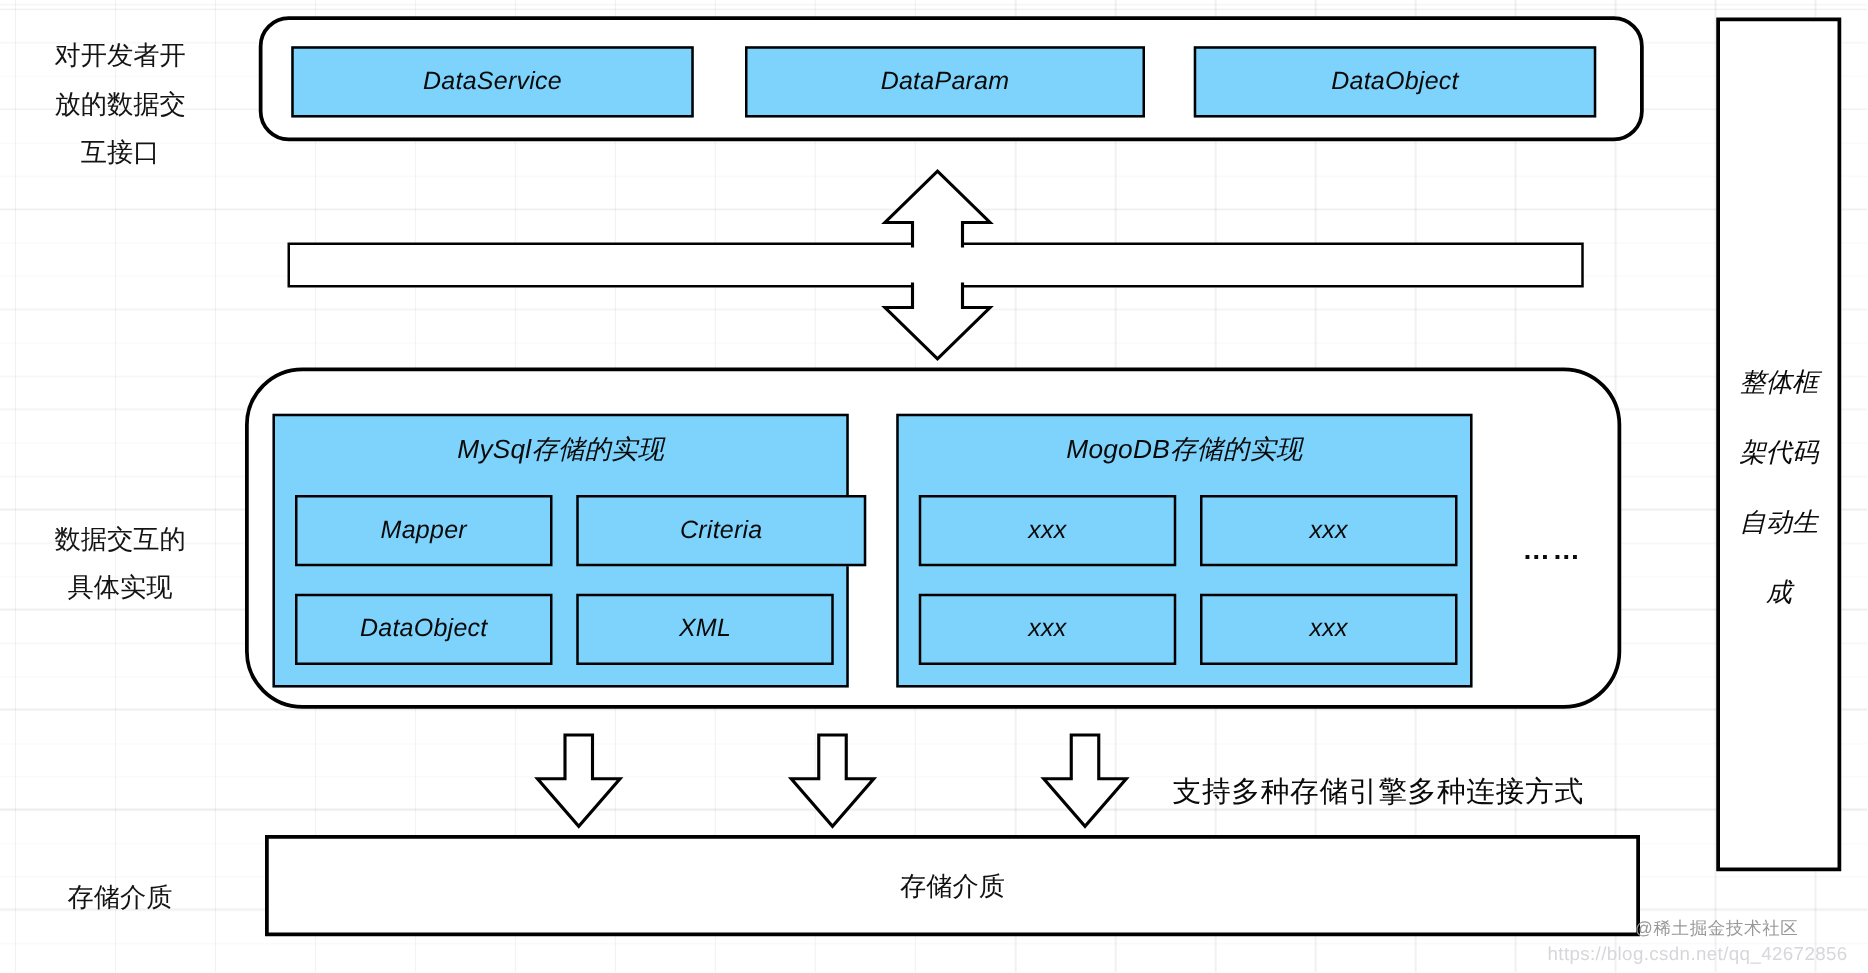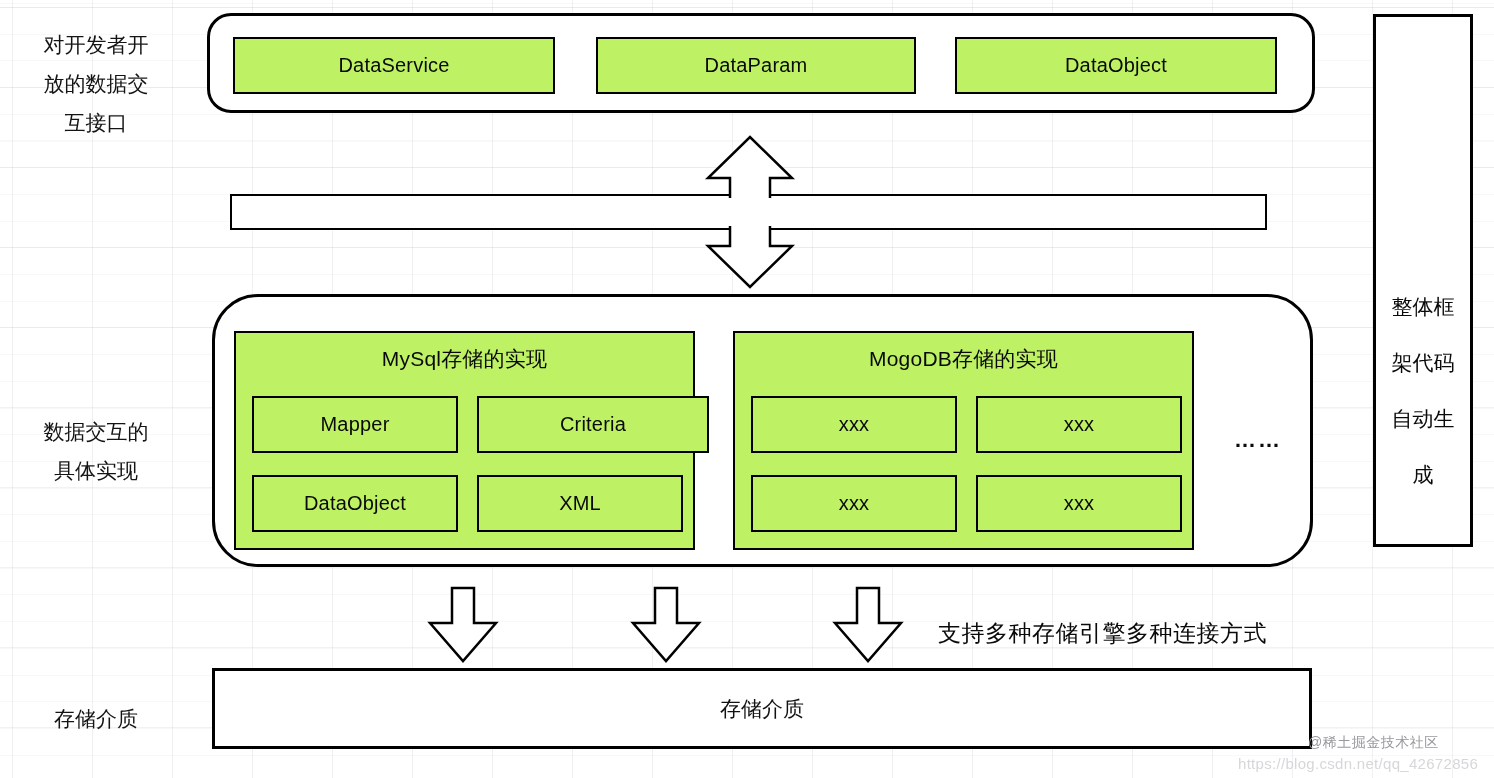--- a/index.html
+++ b/index.html
@@ -17,23 +17,23 @@
   .side-label{
     width:176px;text-align:center;font-size:21px;line-height:39px;
     white-space:pre-line;color:#141414;font-weight:500;
   }
   .container{
     position:absolute;background:#fff;border:3px solid #000;box-sizing:border-box;
   }
   .rounded-sm{border-radius:24px;}
   .rounded-lg{border-radius:46px;}
   .node{
-    position:absolute;background:#bef264;border:2.5px solid #000;box-sizing:border-box;
+    position:absolute;background:#7dd3fc;border:2.5px solid #000;box-sizing:border-box;
     display:flex;align-items:center;justify-content:center;
-    font-size:20px;color:#0a0a0a;letter-spacing:0.2px;
+    font-size:20px;color:#0a0a0a;letter-spacing:0.2px;font-style:italic;
   }
   .group-title{
     position:absolute;left:0;right:0;top:12px;text-align:center;
     font-size:21px;color:#0a0a0a;
   }
   .bar{
     position:absolute;left:230px;top:194px;width:1037px;height:36px;
     background:#fff;border:2.5px solid #000;box-sizing:border-box;z-index:1;
   }
   .arrow-layer{
@@ -66,21 +66,21 @@
   <div class="abs side-label" style="left:8px;top:699px;">存储介质</div>
 
   <div class="container rounded-sm" style="left:207px;top:13px;width:1108px;height:100px;">
     <div class="node" style="left:23px;top:21px;width:322px;height:57px;">DataService</div>
     <div class="node" style="left:386px;top:21px;width:320px;height:57px;">DataParam</div>
     <div class="node" style="left:745px;top:21px;width:322px;height:57px;">DataObject</div>
   </div>
 
   <div class="bar"></div>
 
-  <div class="container rounded-lg" style="left:212px;top:294px;width:1101px;height:273px;padding-left:28px;">
+  <div class="container rounded-lg" style="left:196px;top:294px;width:1101px;height:273px;padding-left:28px;">
 
     <div class="node" style="left:19px;top:34px;width:461px;height:219px;display:block;">
       <div class="group-title">MySql存储的实现</div>
       <div class="node" style="left:16px;top:63px;width:206px;height:57px;">Mapper</div>
       <div class="node" style="left:241px;top:63px;width:232px;height:57px;">Criteria</div>
       <div class="node" style="left:16px;top:142px;width:206px;height:57px;">DataObject</div>
       <div class="node" style="left:241px;top:142px;width:206px;height:57px;">XML</div>
     </div>
 
     <div class="node" style="left:518px;top:34px;width:461px;height:219px;display:block;">
@@ -93,21 +93,21 @@
 
     <div class="abs ellipsis" style="left:998px;top:130px;width:90px;text-align:center;">……</div>
   </div>
 
   <div class="abs caption" style="left:938px;top:618px;">支持多种存储引擎多种连接方式</div>
 
   <div class="container" style="left:212px;top:668px;width:1100px;height:81px;display:flex;align-items:center;justify-content:center;font-size:21px;">
     <span>存储介质</span>
   </div>
 
-  <div class="container" style="left:1373px;top:14px;width:100px;height:533px;">
+  <div class="container" style="left:1373px;top:14px;width:100px;height:683px;font-style:italic;">
     <div class="right-bar-text" style="position:absolute;top:262px;">整体框
 架代码
 自动生
 成</div>
   </div>
 
   <svg class="arrow-layer" xmlns="http://www.w3.org/2000/svg" width="1494" height="778">
 
     <path d="M730 198 L730 178 L708 178 L750 137 L792 178 L770 178 L770 198" fill="#ffffff" stroke="#000000" stroke-width="2.5" stroke-linejoin="miter"></path>
 

